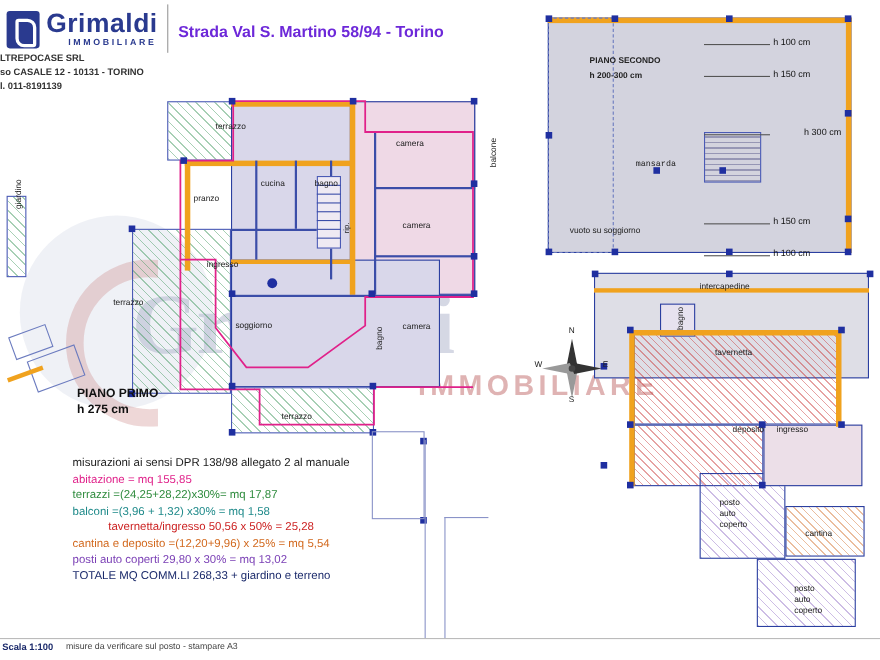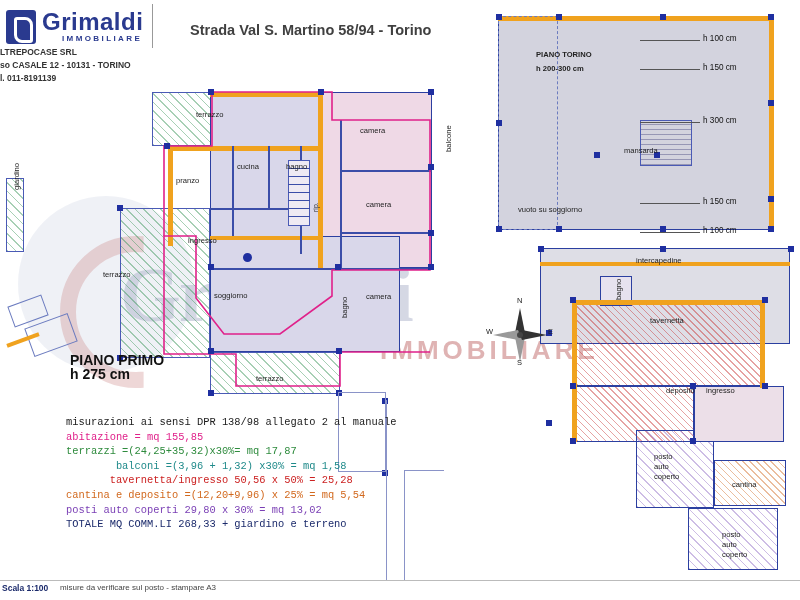--- a/index.html
+++ b/index.html
@@ -14,48 +14,48 @@
   .wm-arc{left:60px;top:236px;width:120px;height:120px;border-radius:50%;border:16px solid #cf8b8b;opacity:.35;clip-path:polygon(0 0,55% 0,55% 100%,0 100%);}
 
   
   .hdr-logo{position:absolute;left:6px;top:10px;width:30px;height:34px;background:#2a3a8f;border-radius:3px;}
   .hdr-logo:after{content:"";position:absolute;left:8px;top:7px;width:13px;height:20px;border:3px solid #fff;border-radius:3px 8px 3px 8px;}
   .hdr-brand{position:absolute;left:42px;top:8px;font-size:24px;font-weight:bold;color:#2a3a8f;letter-spacing:.5px;}
   .hdr-brand-sub{position:absolute;left:62px;top:34px;font-size:8px;font-weight:bold;color:#2a3a8f;letter-spacing:2.4px;}
   .hdr-co{position:absolute;left:0;top:46px;font-size:8.5px;font-weight:bold;color:#333;line-height:13px;}
   .hdr-co div{white-space:nowrap;}
   .hdr-vline{position:absolute;left:152px;top:4px;width:1px;height:44px;background:#999;}
-  .title1{position:absolute;left:162px;top:22px;font-size:14.5px;font-weight:bold;color:#404040;margin-left:28px;}
+  .title1{position:absolute;left:162px;top:22px;font-size:14.5px;font-weight:bold;color:#6d28d9;}
   .title2{position:absolute;left:162px;top:44px;font-size:14.5px;font-weight:bold;color:#1b2a6b;}
 
   
   .foot-bar{position:absolute;left:0;top:580px;width:800px;height:20px;border-top:1px solid #bbb;}
   .foot-scale{position:absolute;left:2px;top:583px;font-size:8.5px;font-weight:bold;color:#1b2a6b;}
   .foot-note{position:absolute;left:60px;top:583px;font-size:8px;color:#444;}
 
   
-  .legend{position:absolute;left:66px;top:415px;font-size:10.4px;line-height:14.6px;font-family:Liberation Mono, monospace;white-space:nowrap;}
+  .legend{position:absolute;left:66px;top:415px;font-size:10.4px;line-height:14.6px;font-family:Liberation Sans, sans-serif;white-space:nowrap;}
   .legend .l{display:block;}
   .c-black{color:#1a1a1a;}
   .c-pink{color:#e0218a;}
   .c-green{color:#2e8b3d;}
-  .c-teal{color:#1f8a8a;text-align:center;}
+  .c-teal{color:#1f8a8a;}
   .c-red{color:#cc2222;text-align:center;}
   .c-blue{color:#2a4fb5;}
   .c-violet{color:#7a3fb5;}
   .c-navy{color:#1b2a6b;}
   .c-orange{color:#d2691e;}
 
   
   .ln{position:absolute;background:#3b4da8;}
   .orange{position:absolute;background:#f0a21e;}
   .sq{position:absolute;width:6px;height:6px;background:#1f2fa0;}
   .lbl{position:absolute;font-size:7.6px;color:#222;white-space:nowrap;}
   .lbl-v{position:absolute;font-size:7.6px;color:#222;white-space:nowrap;transform:rotate(-90deg);transform-origin:left top;}
-  .lbl-b{position:absolute;font-size:14px;color:#111;white-space:nowrap;}
+  .lbl-b{position:absolute;font-size:11px;color:#111;white-space:nowrap;}
 
   
   .hatch-green{background:repeating-linear-gradient(45deg,rgba(60,150,90,.45) 0 1px,transparent 1px 6px);}
   .hatch-orange{background:repeating-linear-gradient(45deg,rgba(210,110,40,.45) 0 1px,transparent 1px 5px);}
   .hatch-red{background:repeating-linear-gradient(45deg,rgba(200,50,50,.45) 0 1px,transparent 1px 5px);}
   .hatch-violet{background:repeating-linear-gradient(45deg,rgba(130,90,190,.40) 0 1px,transparent 1px 6px);}
   .fill-lav{background:#d9d7ea;}
   .fill-pinkl{background:#efd9e6;}
   .fill-grey{background:#dedee6;}
   .fill-greyb{background:#d3d3de;}
@@ -189,28 +189,28 @@
     <div class="sq" style="left:768px;top:100px;"></div>
     <div class="sq" style="left:768px;top:196px;"></div>
     <div class="sq" style="left:768px;top:226px;"></div>
     <div class="sq" style="left:660px;top:226px;"></div>
     <div class="sq" style="left:556px;top:226px;"></div>
     <div class="sq" style="left:496px;top:226px;"></div>
     <div class="sq" style="left:496px;top:120px;"></div>
     <div class="sq" style="left:594px;top:152px;"></div>
     <div class="sq" style="left:654px;top:152px;"></div>
 
-    <div class="lbl" style="left:536px;top:50px;font-weight:bold;">PIANO TORINO</div>
+    <div class="lbl" style="left:536px;top:50px;font-weight:bold;">PIANO SECONDO</div>
     <div class="lbl" style="left:536px;top:64px;font-weight:bold;">h 200-300 cm</div>
-    <div class="lbl" style="left:624px;top:146px;">mansarda</div>
+    <div class="lbl" style="left:578px;top:146px;font-family:Liberation Mono, monospace;">mansarda</div>
     <div class="lbl" style="left:518px;top:205px;">vuoto su soggiorno</div>
 
     <div class="dimlbl" style="left:703px;top:34px;">h 100 cm</div>
     <div class="dimlbl" style="left:703px;top:63px;">h 150 cm</div>
-    <div class="dimlbl" style="left:703px;top:116px;">h 300 cm</div>
+    <div class="dimlbl" style="left:731px;top:116px;">h 300 cm</div>
     <div class="dimlbl" style="left:703px;top:197px;">h 150 cm</div>
     <div class="dimlbl" style="left:703px;top:226px;">h 100 cm</div>
     <div class="ln" style="left:640px;top:40px;width:60px;height:1px;background:#555;"></div>
     <div class="ln" style="left:640px;top:69px;width:60px;height:1px;background:#555;"></div>
     <div class="ln" style="left:640px;top:122px;width:60px;height:1px;background:#555;"></div>
     <div class="ln" style="left:640px;top:203px;width:60px;height:1px;background:#555;"></div>
     <div class="ln" style="left:640px;top:232px;width:60px;height:1px;background:#555;"></div>
   </div>
 
   <div>
@@ -261,21 +261,21 @@
     </svg>
   </div>
   <div class="compass" style="left:517px;top:296px;">N</div>
   <div class="compass" style="left:517px;top:358px;">S</div>
   <div class="compass" style="left:486px;top:327px;">W</div>
   <div class="compass" style="left:548px;top:327px;">E</div>
 
   <div class="legend">
     <span class="l c-black">misurazioni ai sensi DPR 138/98 allegato 2 al manuale</span>
     <span class="l c-pink">abitazione = mq 155,85</span>
-    <span class="l c-green">terrazzi =(24,25+35,32)x30%= mq 17,87</span>
+    <span class="l c-green">terrazzi =(24,25+28,22)x30%= mq 17,87</span>
     <span class="l c-teal">balconi =(3,96 + 1,32) x30% = mq 1,58</span>
     <span class="l c-red">tavernetta/ingresso 50,56 x 50% = 25,28</span>
     <span class="l c-orange">cantina e deposito =(12,20+9,96) x 25% = mq 5,54</span>
     <span class="l c-violet">posti auto coperti 29,80 x 30% = mq 13,02</span>
     <span class="l c-navy">TOTALE MQ COMM.LI 268,33 + giardino e terreno</span>
   </div>
 
   <div class="foot-bar"></div>
   <div class="foot-scale">Scala 1:100</div>
   <div class="foot-note">misure da verificare sul posto - stampare A3</div>

